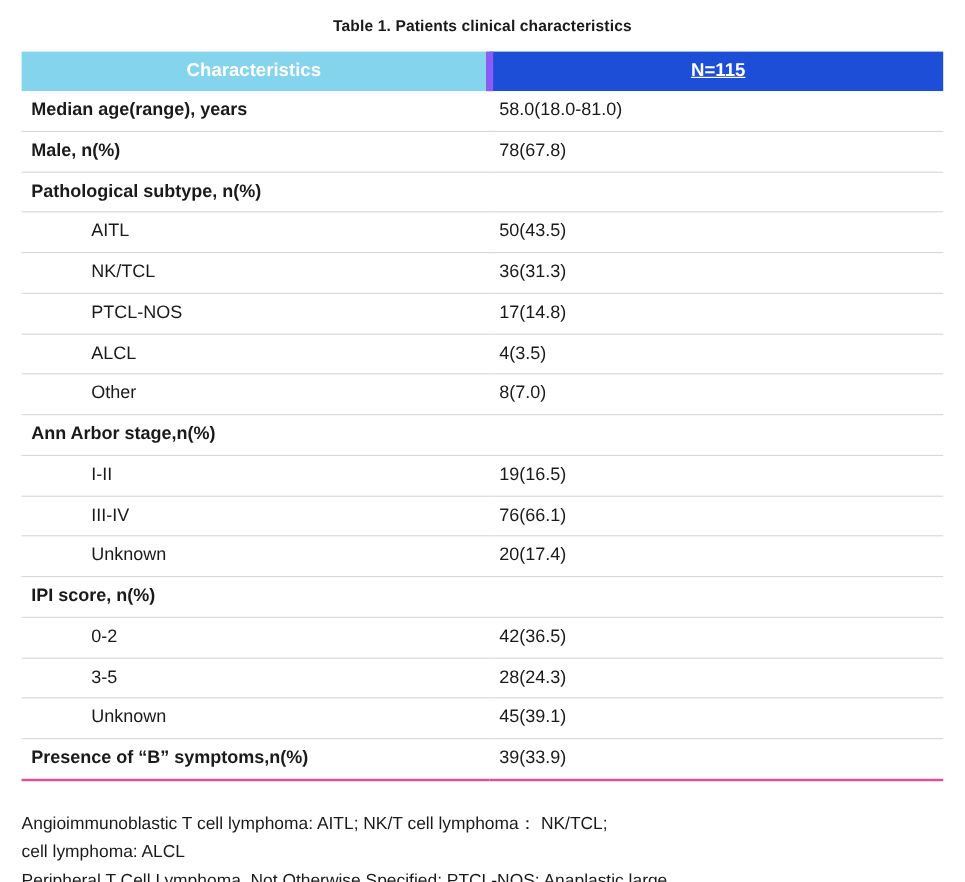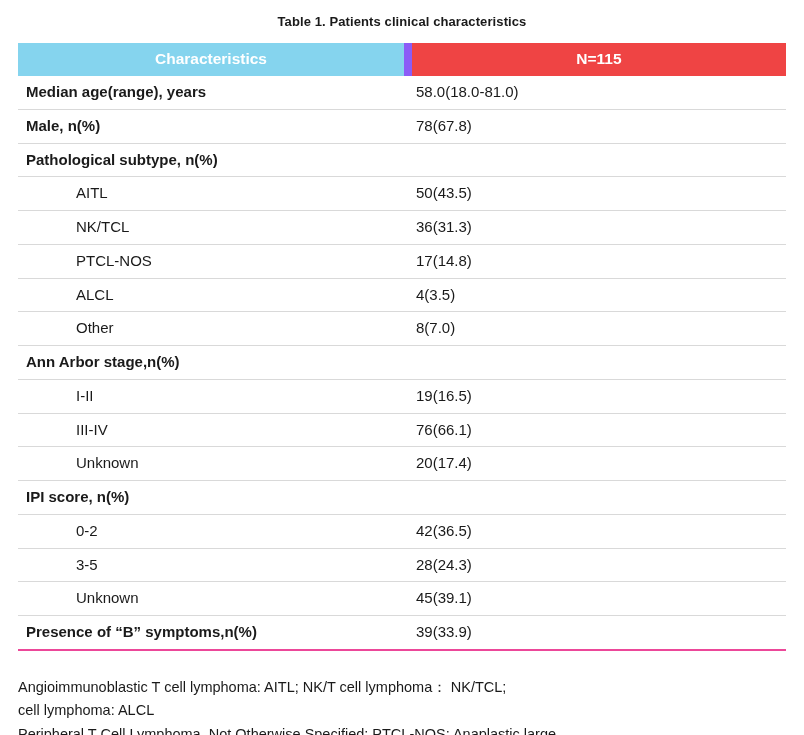--- a/index.html
+++ b/index.html
@@ -41,21 +41,21 @@
   table.clinical thead th {
     background: #85d4ee;
     color: #ffffff;
     font-weight: bold;
     font-size: 15.5px;
     text-align: center;
     padding: 7px 6px 8px 6px;
     border: none;
   }
   table.clinical thead th.hdr-left {
-    border-right: 8px solid #8b5cf6;
+    border-right: 6px solid #8b5cf6;
   }
   table.clinical tbody td {
     border-bottom: 1px solid #d9d9d9;
     padding: 7px 8px;
     vertical-align: middle;
     line-height: 1.25;
     background: #ffffff;
   }
   td.label {
     text-align: left;
@@ -89,21 +89,21 @@
   <div class="table-title">Table 1. Patients clinical characteristics</div>
 
   <table class="clinical">
     <colgroup>
       <col class="c1">
       <col class="c2">
     </colgroup>
     <thead>
       <tr>
         <th class="hdr-left" style="background: rgb(133, 212, 238);">Characteristics</th>
-        <th style="background: #ef4444;">N=115</th>
+        <th style="background: #1d4ed8; text-decoration: underline;">N=115</th>
       </tr>
     </thead>
     <tbody>
         <tr>
           <td class="label bold">Median age(range), years</td>
           <td class="value">58.0(18.0-81.0)</td>
         </tr>
         <tr>
           <td class="label bold">Male,  n(%)</td>
           <td class="value">78(67.8)</td>

